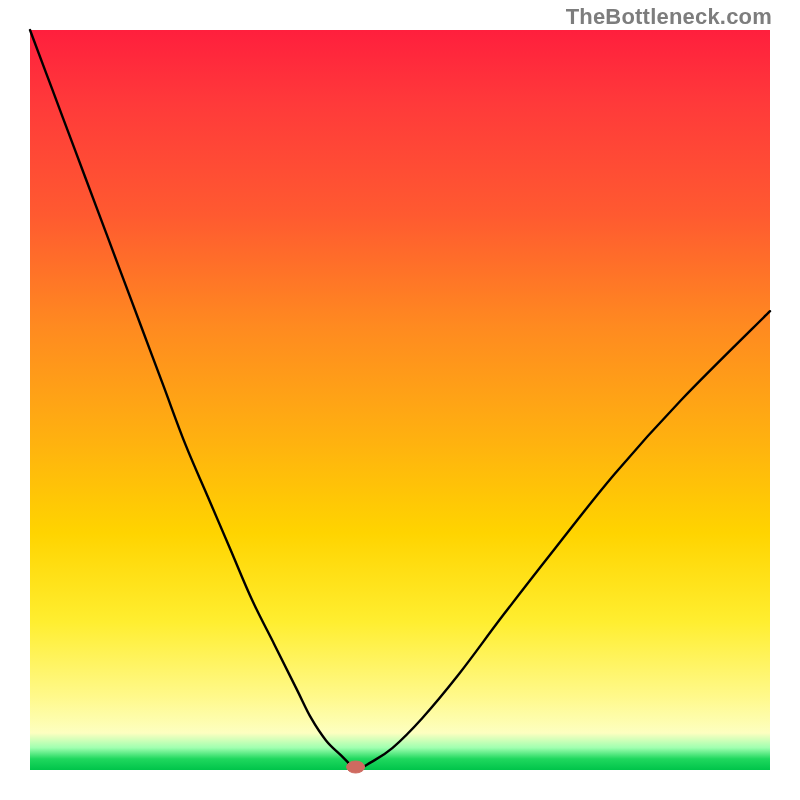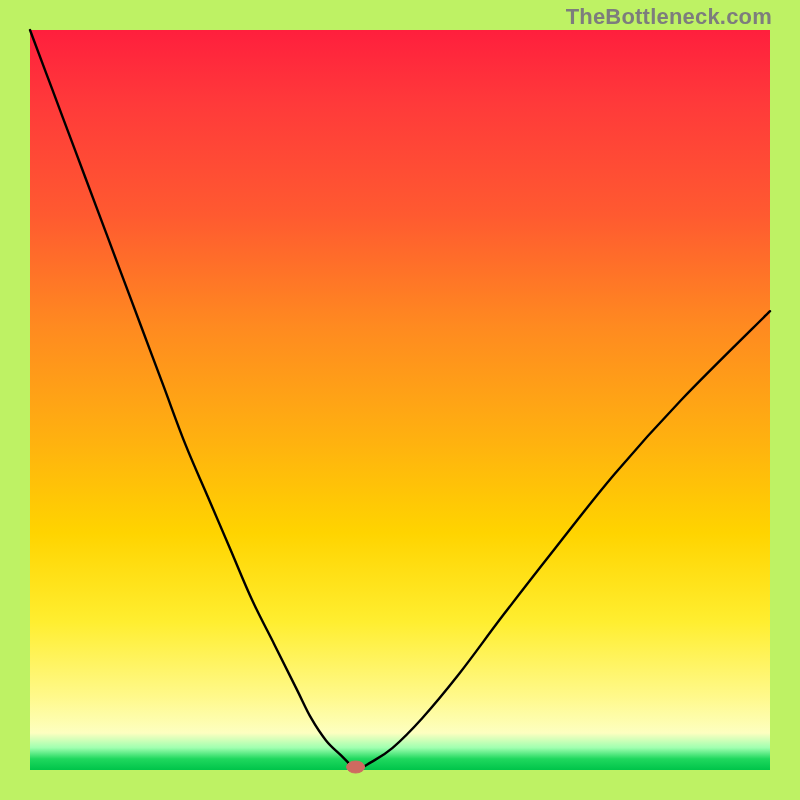--- a/index.html
+++ b/index.html
@@ -8,21 +8,21 @@
     width: 800px;
     height: 800px;
     background: #000;
     overflow: hidden;
     font-family: Arial, Helvetica, sans-serif;
   }
   .frame {
     position: relative;
     width: 800px;
     height: 800px;
-    background: #bef264;
+    background: #ffffff;
   }
   .plot-area {
     position: absolute;
     left: 30px;
     top: 30px;
     width: 740px;
     height: 740px;
     
     background: linear-gradient(
       to bottom,

